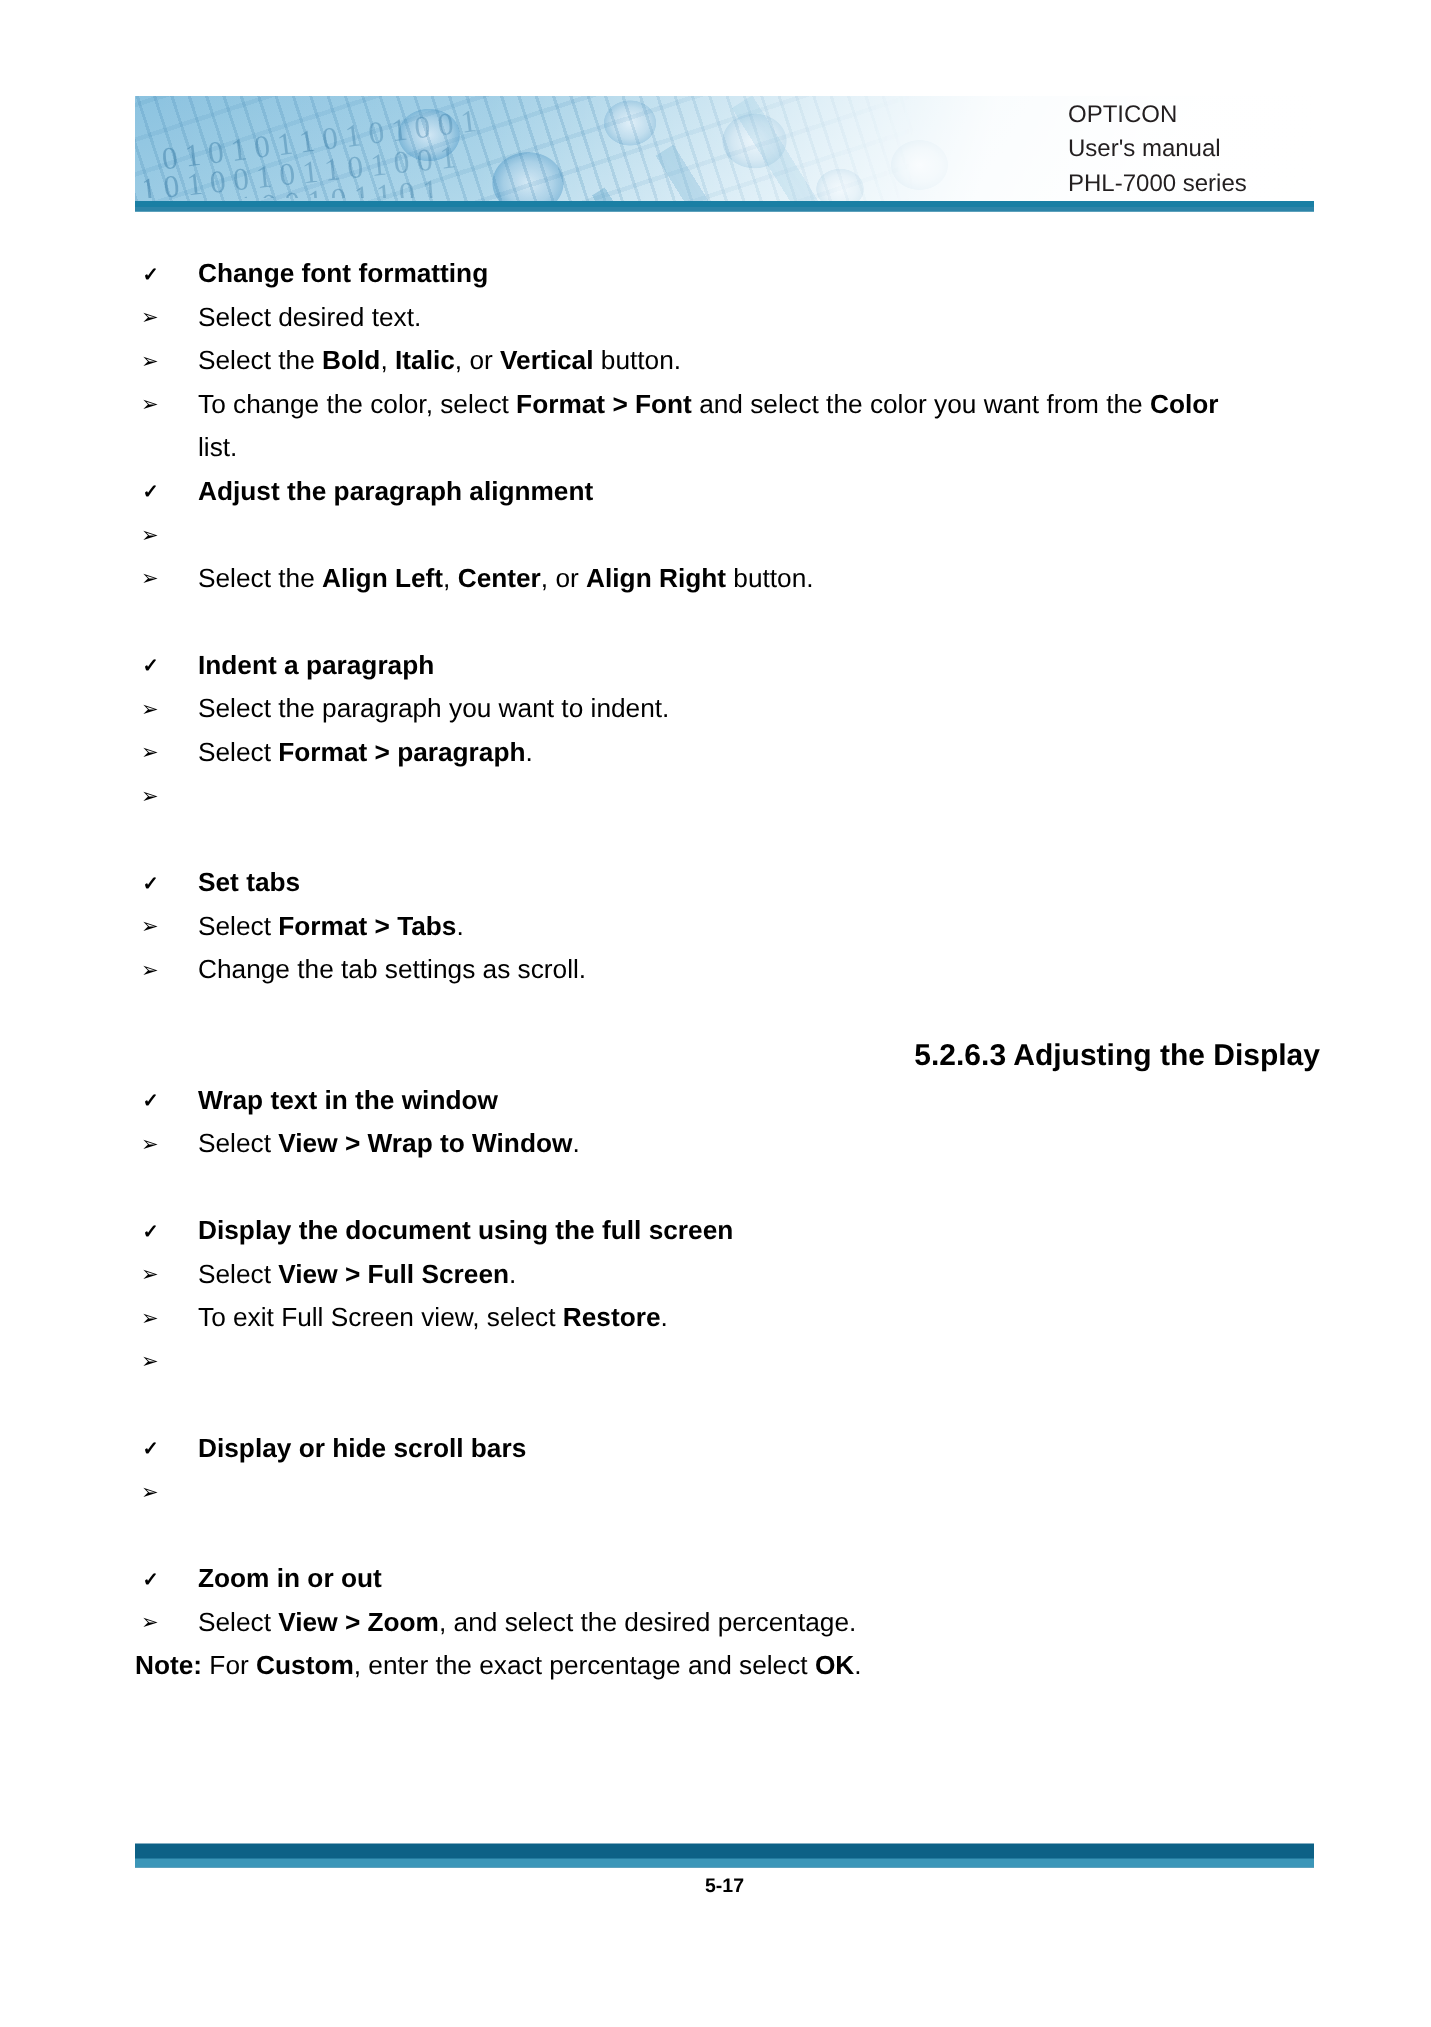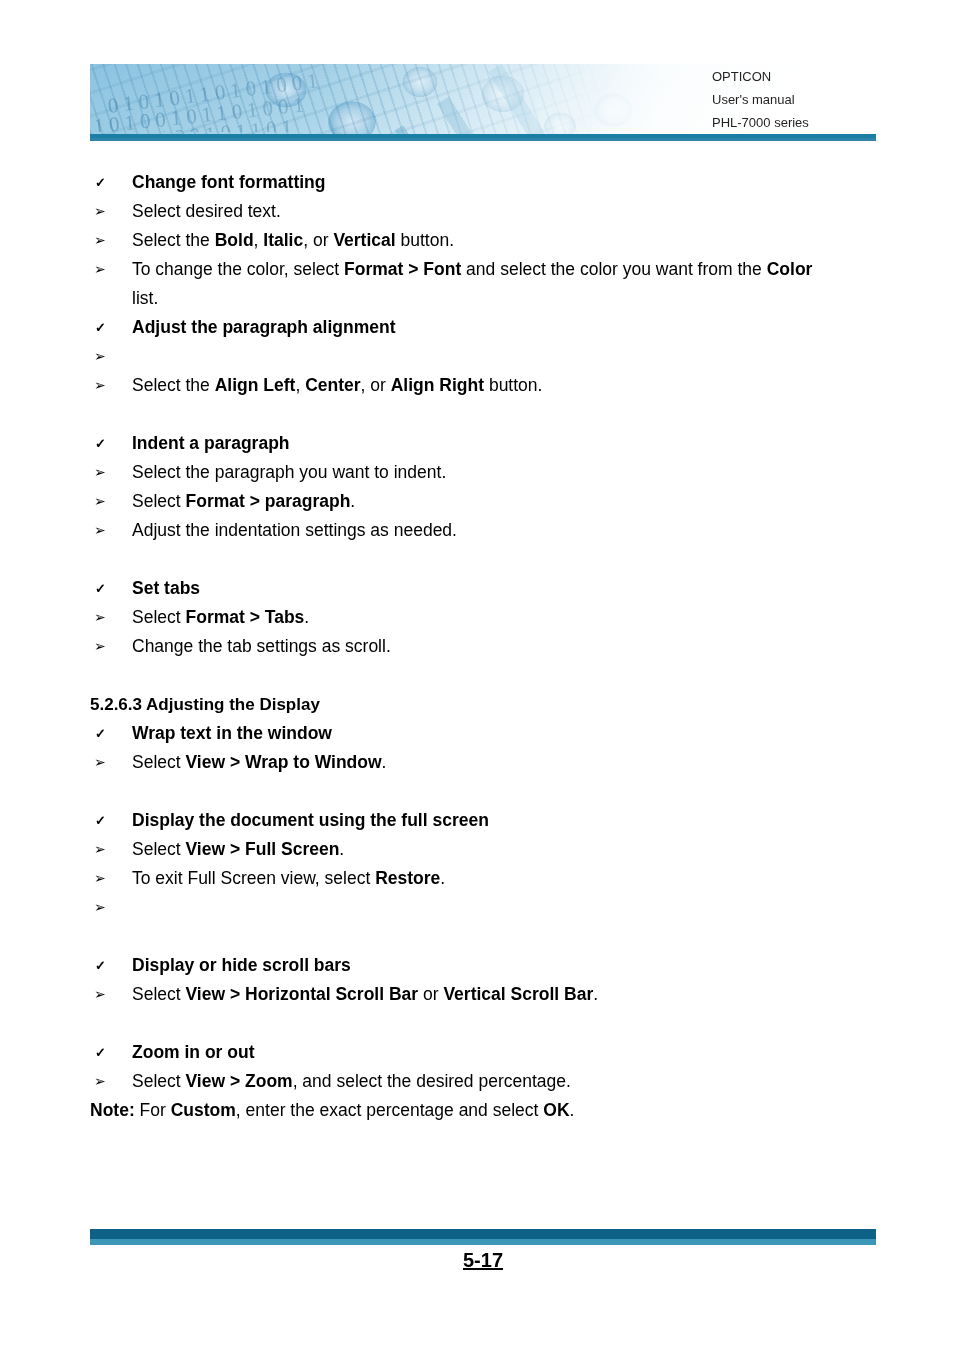--- a/index.html
+++ b/index.html
@@ -91,21 +91,21 @@
   .hb3 { transform: rotate(-5deg) translate(16px, 5px); }
 
   .header-titles {
     position: absolute;
     right: 4px;
     top: 1px;
     text-align: left;
     width: 160px;
   }
   .header-titles div {
-    font-size: 13px;
+    font-size: 16px;
     line-height: 23px;
     color: #231f20;
     white-space: nowrap;
   }
   #header-rule {
     position: absolute;
     left: 90px;
     top: 134px;
     width: 786px;
     height: 7px;
@@ -148,21 +148,22 @@
     font-size: 13px;
     left: 5px;
   }
   .bullet.arrow {
     font-size: 14px;
     left: 4px;
   }
   .heading-item { font-weight: bold; }
   .section-head {
     font-weight: bold;
-    font-size: 17px;
+    font-size: 20px;
+    text-align: right;
   }
   .note-line { }
   .wrap-cont {
     padding-left: 42px;
   }
   .spacer { height: 29px; }
   b { font-weight: bold; }
 
   
   #footer-rule {
@@ -178,24 +179,23 @@
     left: 0; bottom: 0;
     width: 100%; height: 6px;
     background: #3b96b8;
   }
   #page-number {
     position: absolute;
     left: 90px;
     top: 1249px;
     width: 786px;
     text-align: center;
-    font-size: 20px;
+    font-size: 13px;
     font-weight: bold;
     color: #000;
-    text-decoration: underline;
   }
 </style>
 </head>
 <body>
 
 <div id="page-header">
   <div class="header-art"></div>
 
   <div class="header-binary">
     <span class="hb1">01010110101001</span>
@@ -256,21 +256,20 @@
   <div class="line bulleted">
     <span class="bullet arrow">➢</span>
     <span>Select the paragraph you want to indent.</span>
   </div>
   <div class="line bulleted">
     <span class="bullet arrow">➢</span>
     <span>Select <b>Format &gt; paragraph</b>.</span>
   </div>
   <div class="line bulleted">
     <span class="bullet arrow">➢</span>
-    <span>Adjust the indentation settings as needed.</span>
   </div>
 
   <div class="spacer"></div>
 
   <div class="line bulleted heading-item">
     <span class="bullet check">✓</span>
     <span><b>Set tabs</b></span>
   </div>
   <div class="line bulleted">
     <span class="bullet arrow">➢</span>
@@ -314,21 +313,20 @@
   </div>
 
   <div class="spacer"></div>
 
   <div class="line bulleted heading-item">
     <span class="bullet check">✓</span>
     <span><b>Display or hide scroll bars</b></span>
   </div>
   <div class="line bulleted">
     <span class="bullet arrow">➢</span>
-    <span>Select <b>View &gt; Horizontal Scroll Bar</b> or <b>Vertical Scroll Bar</b>.</span>
   </div>
 
   <div class="spacer"></div>
 
   <div class="line bulleted heading-item">
     <span class="bullet check">✓</span>
     <span><b>Zoom in or out</b></span>
   </div>
   <div class="line bulleted">
     <span class="bullet arrow">➢</span>

